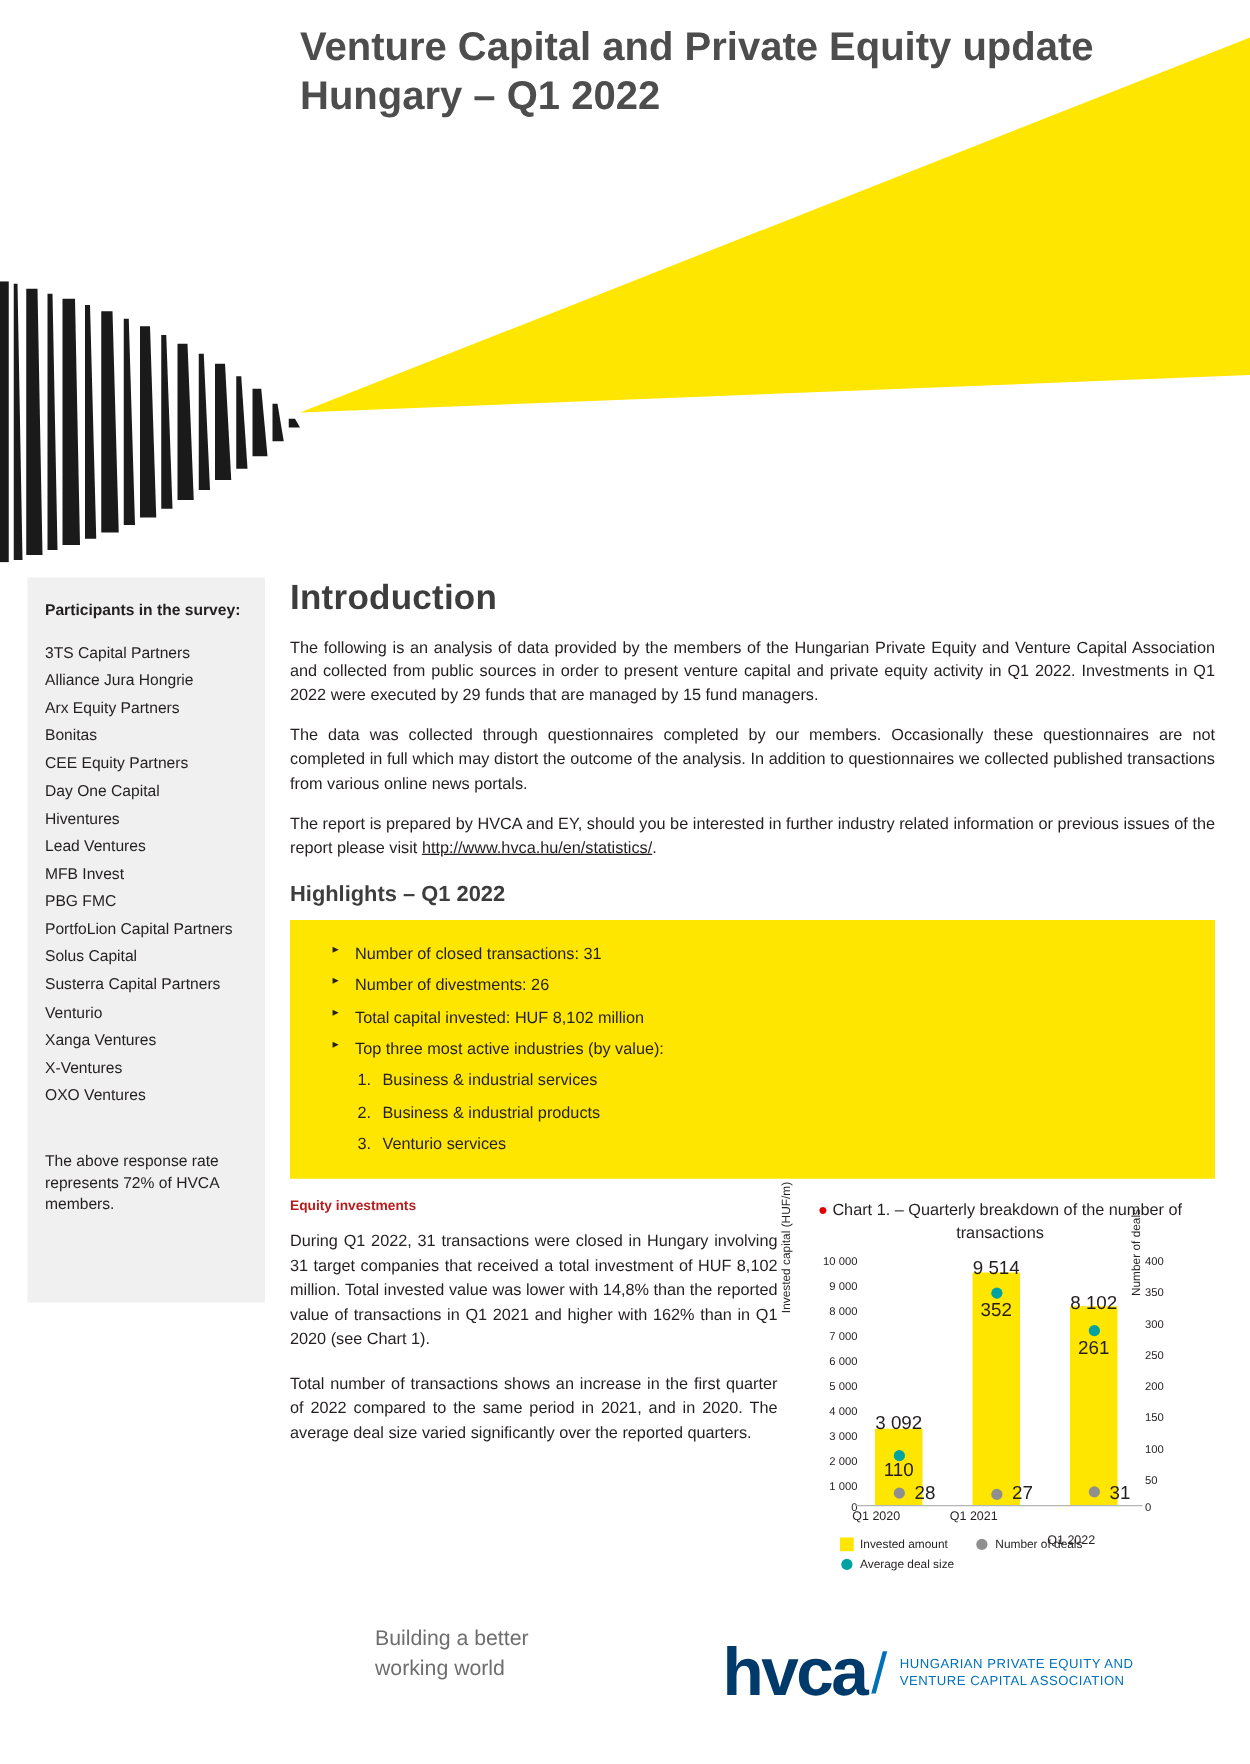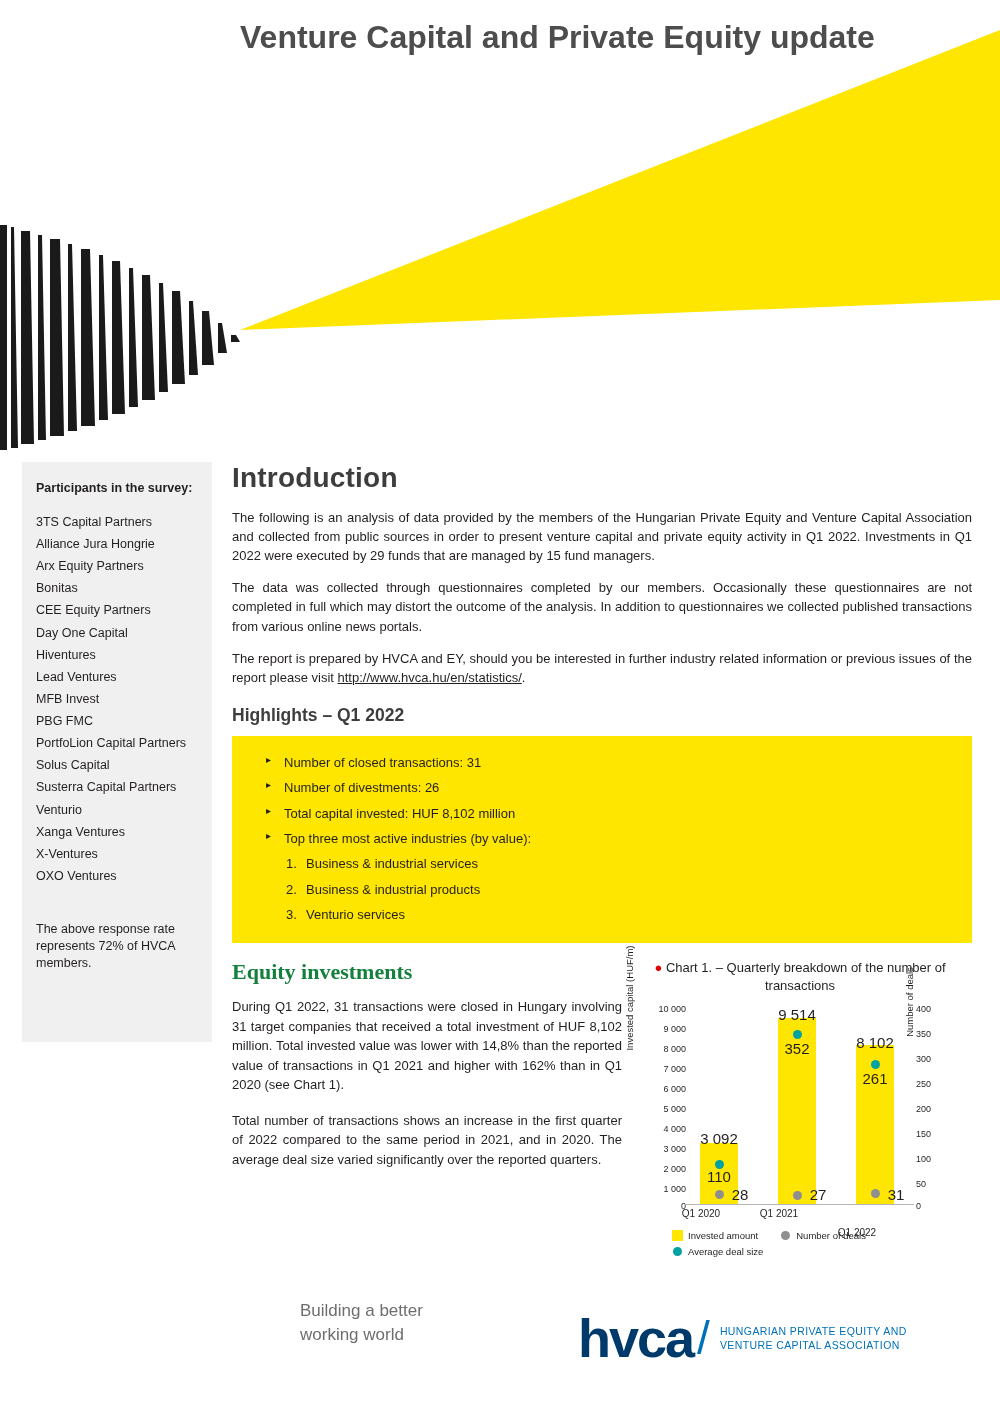--- a/index.html
+++ b/index.html
@@ -58,21 +58,21 @@
   .hl-sub{
     padding-left:56px;font-size:13px;line-height:1.95;color:#231f20;
     position:relative;
   }
   .hl-sub .num{position:absolute;left:36px;}
 
   
   .cols{display:flex;margin-top:16px;}
   .col-left{width:390px;}
   .col-right{width:350px;padding-left:6px;box-sizing:border-box;}
-  .col-left h2{margin:0 0 12px 0;font-size:22px;font-weight:bold;color:#15803d;font-family:Liberation Serif, serif;}
+  .col-left h2{margin:0 0 12px 0;font-size:11px;font-weight:bold;color:#b91c1c;}
   .col-left p{margin:0 0 16px 0;font-size:13px;line-height:1.5;text-align:justify;}
 
   .chart-title{
     font-size:13px;line-height:1.35;text-align:center;color:#231f20;margin:0 0 8px 0;
   }
   .chart-title .redmark{color:#e00000;}
 
   
   .chart-wrap{position:relative;width:350px;height:270px;}
   .ylabel-left{
@@ -135,20 +135,21 @@
       <polygon points="159,58 163,58 168,167 159,167"></polygon>
       <polygon points="172,66 180,66 185,159 172,159"></polygon>
       <polygon points="189,76 193,76 198,150 189,150"></polygon>
       <polygon points="202,86 209,86 214,140 202,140"></polygon>
       <polygon points="218,98 222,98 227,128 218,128"></polygon>
       <polygon points="231,110 236,110 240,117 231,117"></polygon>
     </g>
   </svg>
   <div class="header-title">
     <span>Venture Capital and Private Equity update</span>
+    <span class="line2">Hungary – Q1 2022</span>
   </div>
 </div>
 
 <div class="sidebar">
   <h4>Participants in the survey:</h4>
   <ul>
     <li>3TS Capital Partners</li>
     <li>Alliance Jura Hongrie</li>
     <li>Arx Equity Partners</li>
     <li>Bonitas</li>

